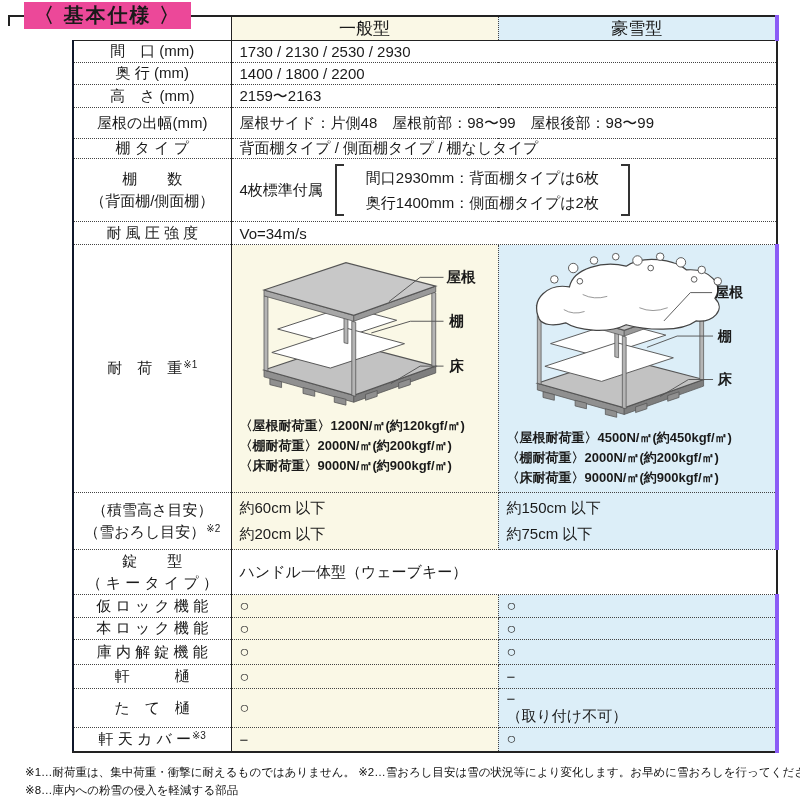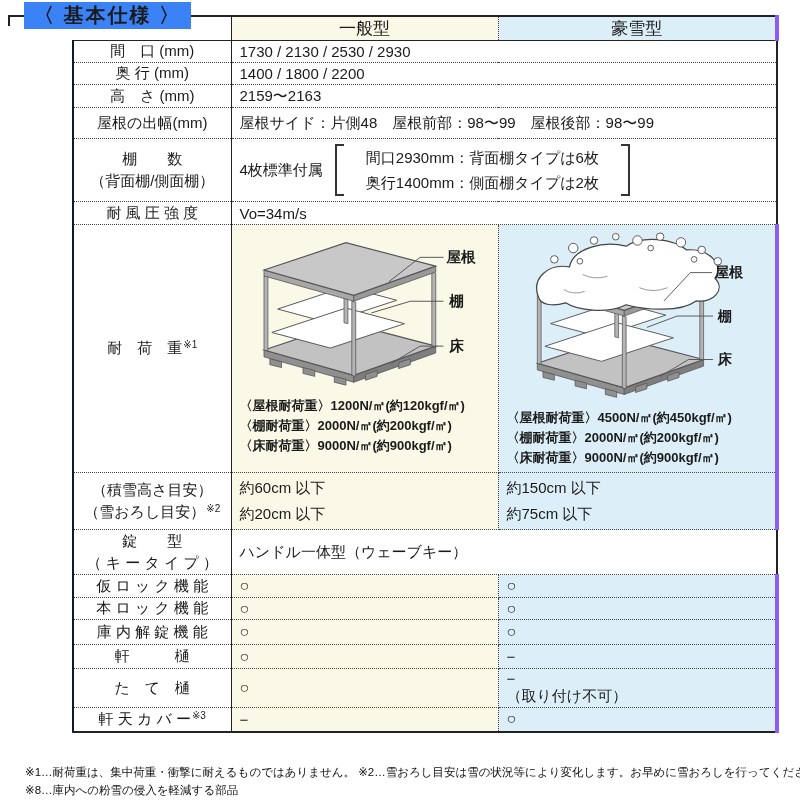--- a/index.html
+++ b/index.html
@@ -6,21 +6,21 @@
   html,body { background:#ffffff; }
   .page {
     position:relative; width:800px; height:800px; background:#fff;
     font-family:"Liberation Sans","DejaVu Sans",sans-serif;
     color:#1a1a1a;
   }
   .title-line { position:absolute; left:8px; top:15px; width:226px; height:2px; background:#222; z-index:1; }
   .title-stub { position:absolute; left:8px; top:15px; width:2px; height:11px; background:#222; z-index:1; }
   .page-title {
     position:absolute; left:24px; top:2px; z-index:2;
-    background:#3b82f6; padding:0 10px; font-size:20px; font-weight:bold; letter-spacing:2px;
+    background:#ec4899; padding:0 10px; font-size:20px; font-weight:bold; letter-spacing:2px;
   }
   table.spec { position:absolute; left:72px; top:15px; border-collapse:collapse; table-layout:fixed; }
   col.c-lbl { width:158px; } col.c-gen { width:267px; } col.c-snow { width:279px; }
   td { border:1px dotted #444; vertical-align:middle; font-size:15px; background:#fff; padding:0 8px; }
   td.lbl { border-left:2px solid #0f172a; border-right:1px solid #222; text-align:center; padding:0 4px; }
   td.val-merged { border-right:2px solid #222; }
   td.gen { background:#faf8e6; }
   td.snow { background:#dceef8; border-right:4px solid #8b5cf6; }
   td.center { text-align:left; }
   tr.h30 td{height:14px} tr.h22 td{height:22px} tr.h23 td{height:23px} tr.h31 td{height:31px}
@@ -87,20 +87,24 @@
     <tr class="h23">
       <td class="lbl">高　さ (mm)</td>
       <td class="val-merged" colspan="2">2159〜2163</td>
     </tr>
 
     <tr class="h31">
       <td class="lbl">屋根の出幅(mm)</td>
       <td class="val-merged" colspan="2">屋根サイド：片側48　屋根前部：98〜99　屋根後部：98〜99</td>
     </tr>
 
+    <tr class="h30">
+      <td class="lbl">棚 タ イ プ</td>
+      <td class="val-merged" colspan="2">背面棚タイプ / 側面棚タイプ / 棚なしタイプ</td>
+    </tr>
 
     <tr class="h63">
       <td class="lbl">
         <div class="two-line">
           <div>棚　　数</div>
           <div>（背面棚/側面棚）</div>
         </div>
       </td>
       <td class="val-merged shelfcount-cell" colspan="2">
         <div class="shelfcount-inner">

